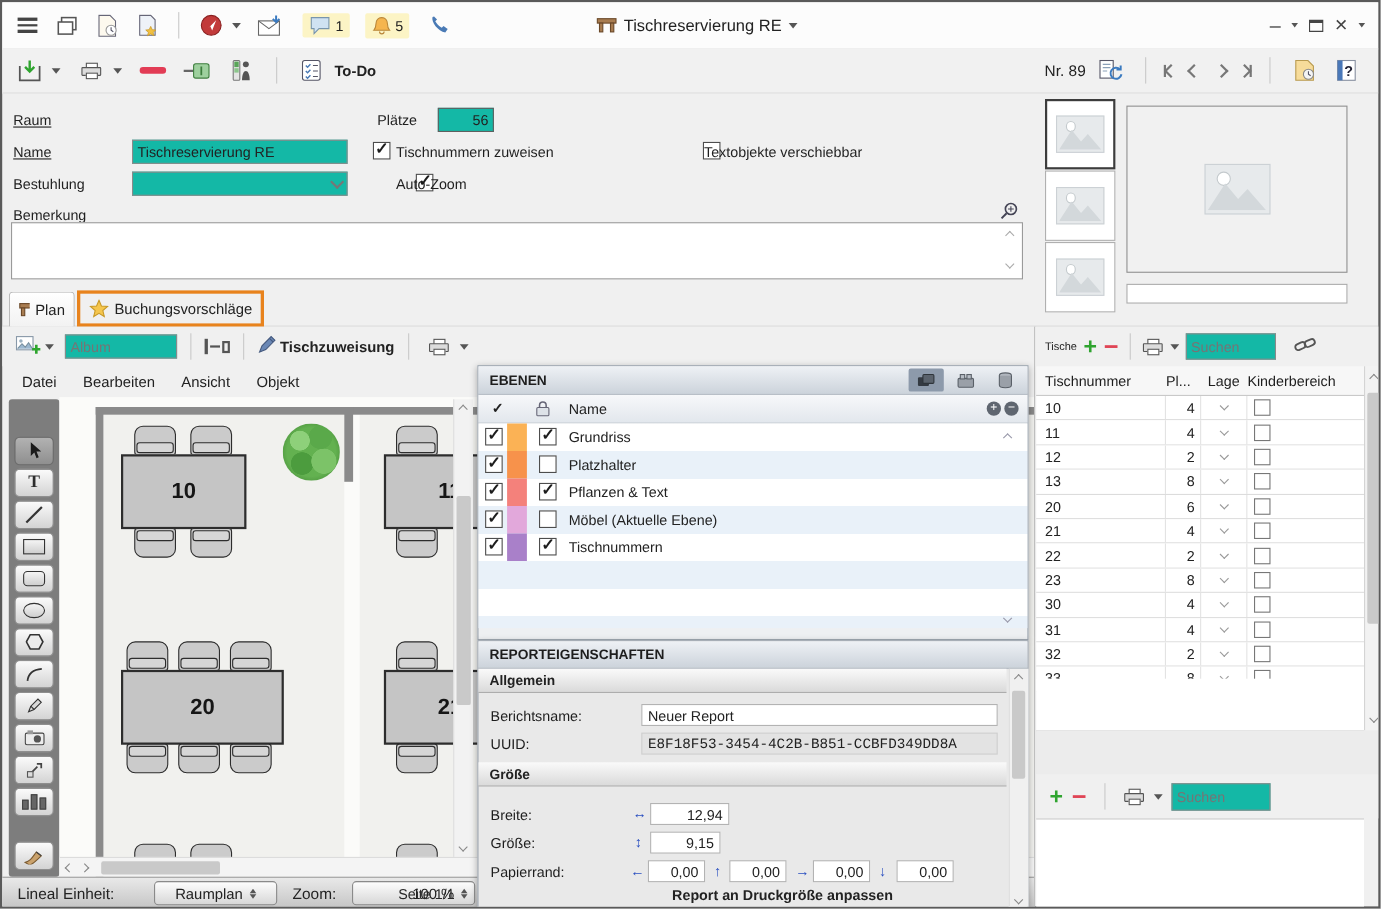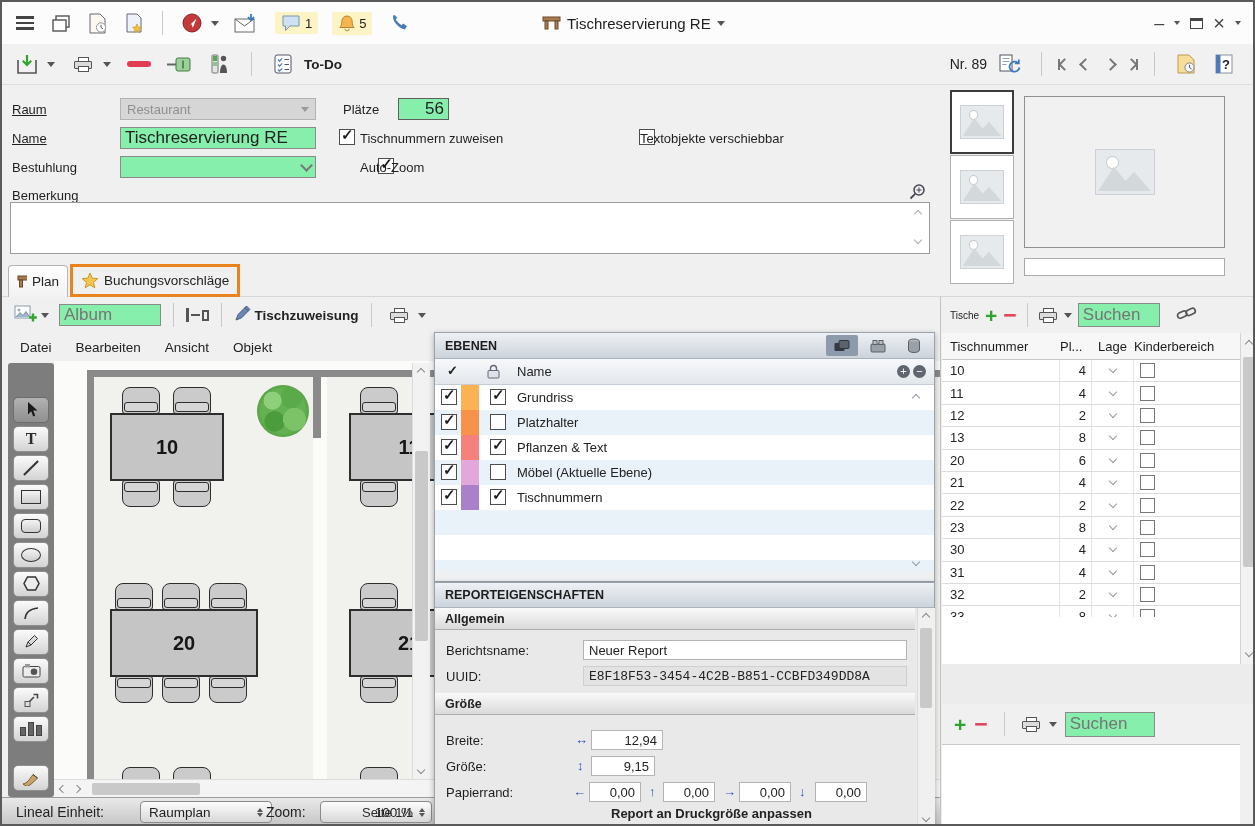--- a/index.html
+++ b/index.html
@@ -20,21 +20,21 @@
   .cb{display:inline-block;width:16px;height:16px;box-sizing:border-box;background:#fff;border:1.5px solid #4d4d4d;position:relative;flex:none;}
   .cb.on::after{content:"✓";position:absolute;left:1px;top:-4px;font-size:15px;font-weight:bold;color:#1c1c1c;}
   
   .prn{display:inline-block;width:18px;height:15px;position:relative;flex:none;}
   .prn::before{content:"";position:absolute;left:4px;top:0;width:9px;height:4px;border:1px solid #555;background:#fff;}
   .prn::after{content:"";position:absolute;left:4px;bottom:0;width:9px;height:4px;border:1px solid #555;background:#fff;}
   .prn .bd{position:absolute;left:0;top:4px;width:16px;height:6px;border:1px solid #555;background:#dcdcdc;border-radius:1px;}
   .plus{color:#2fa42f;font-size:21px;font-weight:bold;line-height:1;}
   .minus{color:#e04455;font-size:23px;font-weight:bold;line-height:0.8;}
   input,select{font-family:"Liberation Sans",sans-serif;}
-  .inp{box-sizing:border-box;border:1px solid #8a8a8a;background:#86efac;font-size:17px;padding:0 4px;height:22px;}
+  .inp{box-sizing:border-box;border:1px solid #8a8a8a;background:#14b8a6;font-size:13px;padding:0 4px;height:22px;}
   .ph-ico{position:relative;background:#e7eaec;border:1px solid #ccd1d5;}
   .ph-ico::before{content:"";position:absolute;left:18%;top:14%;width:22%;height:30%;border-radius:50%;background:#fff;border:1px solid #c4cacd;box-sizing:border-box;}
   .ph-ico::after{content:"";position:absolute;left:4%;bottom:6%;width:92%;height:62%;background:#d3d8db;
       clip-path:polygon(0 100%,30% 10%,52% 62%,68% 28%,100% 100%);}
   
   .titlebar{left:0;top:0;width:1251px;height:42px;background:#fcfcfc;border-bottom:1px solid #e2e2e2;}
   .tb-ic{display:flex;align-items:center;justify-content:center;height:32px;min-width:30px;}
   .badge-wrap{background:#fcf4c5;border-radius:2px;padding:2px 6px;display:flex;align-items:center;gap:3px;}
   .burger i{display:block;width:18px;height:2.4px;background:#444;margin:3px 0;}
   .mini-ctl{font-size:15px;color:#444;}
@@ -278,24 +278,20 @@
             <rect x="1" y="1" width="16" height="18" fill="#fff" stroke="#8890a0"></rect>
             <rect x="1" y="1" width="4.5" height="18" fill="#4a78b8"></rect>
             <text x="11" y="15" font-size="13" font-weight="bold" fill="#223" text-anchor="middle" font-family="Liberation Sans, sans-serif">?</text>
           </svg>
         </span>
     </div>
   </div>
 
   <div>
     <span class="abs lbl ul" style="left:10px;top:100px;">Raum</span>
-    <div class="abs" style="left:118px;top:96px;width:196px;height:22px;background:#d6d6d6;border:1px solid #b2b2b2;box-sizing:border-box;display:flex;align-items:center;justify-content:space-between;padding:0 6px;">
-      <span style="color:#8f8f8f;">Restaurant</span>
-      <span class="tri" style="border-top-color:#999;"></span>
-    </div>
     <span class="abs lbl" style="left:341px;top:100px;">Plätze</span>
     <div class="abs inp" style="left:396px;top:96px;width:51px;border-color:#5f5f5f;display:flex;align-items:center;justify-content:flex-end;">
         <span>56</span>
       </div>
 
     <span class="abs lbl ul" style="left:10px;top:129px;">Name</span>
     <div class="abs inp" style="left:118px;top:125px;width:196px;display:flex;align-items:center;">
         <span>Tischreservierung RE</span>
       </div>
     <span class="abs cb on" style="left:337px;top:127px;"></span>
@@ -507,21 +503,21 @@
     </div>
     <div class="hsb" style="left:0;top:418px;width:886px;">
       <span class="chv l s" style="margin-left:6px;border-color:#888;"></span>
       <span class="chv r s" style="margin-left:8px;border-color:#888;"></span>
       <span class="sb-thumb" style="left:38px;top:3px;width:108px;height:12px;"></span>
     </div>
   </div>
 
   <div class="abs statusbar">
     <span class="abs" style="left:14px;top:6px;">Lineal Einheit:</span>
-    <div class="abs sb-btn" style="left:138px;top:3px;width:132px;justify-content:space-between;padding:0 8px;">
+    <div class="abs sb-btn" style="left:138px;top:3px;width:112px;justify-content:center;padding:0 8px;">
       <span>Raumplan</span>
       <span class="spin">
           <span class="tri sm" style="transform:rotate(180deg);"></span>
           <span class="tri sm"></span>
         </span>
     </div>
     <span class="abs" style="left:264px;top:6px;">Zoom:</span>
     <div class="abs sb-btn" style="left:318px;top:3px;width:112px;justify-content:flex-end;padding:0 6px;">
       <span>100 %</span>
       <span class="spin">

